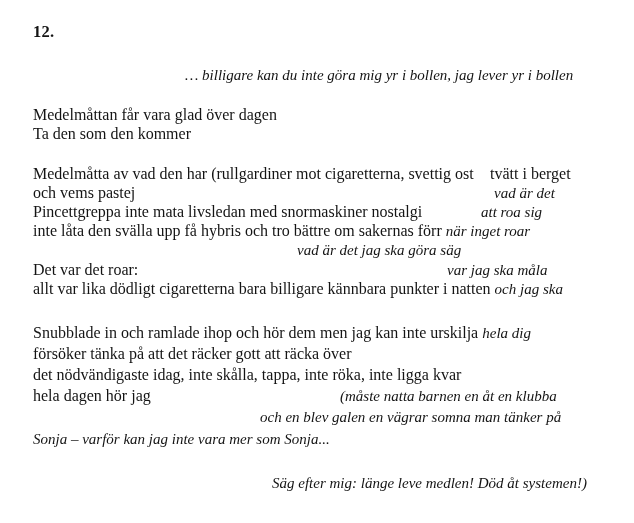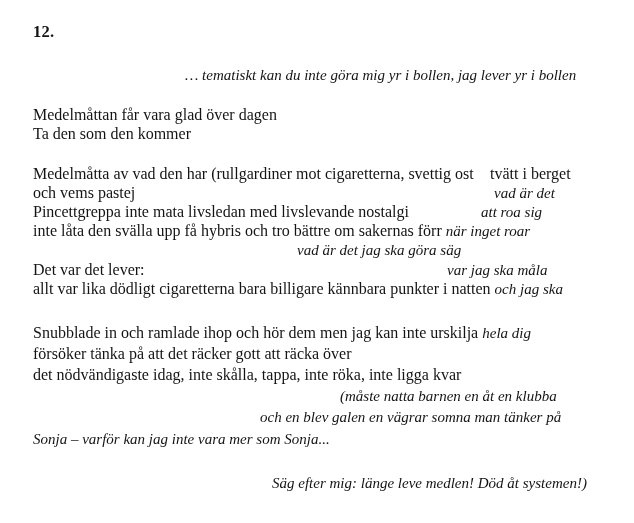--- a/index.html
+++ b/index.html
@@ -63,31 +63,31 @@
   .line-14 { top: 407px; left: 260px; }
   .line-15 { top: 429px; left: 33px; }
   .line-16 { top: 473px; left: 272px; }
 </style>
 </head>
 <body>
 
 <div class="page">
   <div class="page-number">12.</div>
   <div>
-      <div class="line line-0"><span class="seg seg-0 italic">… tematiskt kan du inte göra mig yr i bollen, jag lever yr i bollen</span></div>
+      <div class="line line-0"><span class="seg seg-0 italic">… billigare kan du inte göra mig yr i bollen, jag lever yr i bollen</span></div>
       <div class="line line-1"><span class="seg seg-0">Medelmåttan får vara glad över dagen</span></div>
       <div class="line line-2"><span class="seg seg-0">Ta den som den kommer</span></div>
       <div class="line line-3"><span class="seg seg-0">Medelmåtta av vad den har (rullgardiner mot cigaretterna, svettig ost</span><span class="seg seg-1">tvätt i berget</span></div>
       <div class="line line-4"><span class="seg seg-0">och vems pastej</span><span class="seg seg-1 italic">vad är det</span></div>
-      <div class="line line-5"><span class="seg seg-0">Pincettgreppa inte mata livsledan med livslevande nostalgi</span><span class="seg seg-1 italic">att roa sig</span></div>
+      <div class="line line-5"><span class="seg seg-0">Pincettgreppa inte mata livsledan med snormaskiner nostalgi</span><span class="seg seg-1 italic">att roa sig</span></div>
       <div class="line line-6"><span class="seg seg-0">inte låta den svälla upp få hybris och tro bättre om sakernas förr </span><span class="seg seg-1 italic">när inget roar</span></div>
       <div class="line line-7"><span class="seg seg-0 italic">vad är det jag ska göra säg</span></div>
-      <div class="line line-8"><span class="seg seg-0">Det var det lever:</span><span class="seg seg-1 italic">var jag ska måla</span></div>
+      <div class="line line-8"><span class="seg seg-0">Det var det roar:</span><span class="seg seg-1 italic">var jag ska måla</span></div>
       <div class="line line-9"><span class="seg seg-0">allt var lika dödligt cigaretterna bara billigare kännbara punkter i natten </span><span class="seg seg-1 italic">och jag ska</span></div>
       <div class="line line-10"><span class="seg seg-0">Snubblade in och ramlade ihop och hör dem men jag kan inte urskilja </span><span class="seg seg-1 italic">hela dig</span></div>
       <div class="line line-11"><span class="seg seg-0">försöker tänka på att det räcker gott att räcka över</span></div>
       <div class="line line-12"><span class="seg seg-0">det nödvändigaste idag, inte skålla, tappa, inte röka, inte ligga kvar</span></div>
-      <div class="line line-13"><span class="seg seg-1 italic">(måste natta barnen en åt en klubba</span></div>
+      <div class="line line-13"><span class="seg seg-0">hela dagen hör jag</span><span class="seg seg-1 italic">(måste natta barnen en åt en klubba</span></div>
       <div class="line line-14"><span class="seg seg-0 italic">och en blev galen en vägrar somna man tänker på</span></div>
       <div class="line line-15"><span class="seg seg-0 italic">Sonja – varför kan jag inte vara mer som Sonja...</span></div>
       <div class="line line-16"><span class="seg seg-0 italic">Säg efter mig: länge leve medlen! Död åt systemen!)</span></div>
     </div>
 </div>
 
 </body></html>

